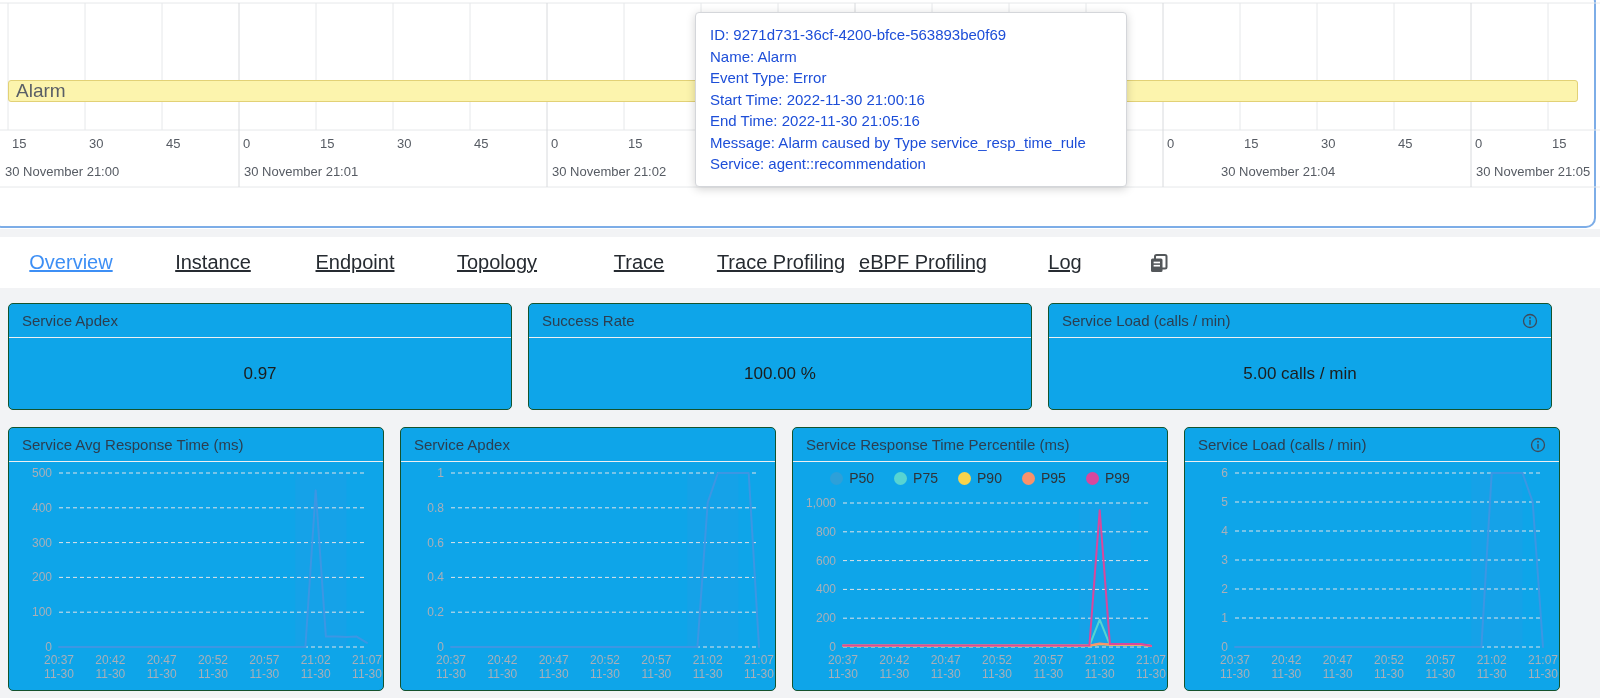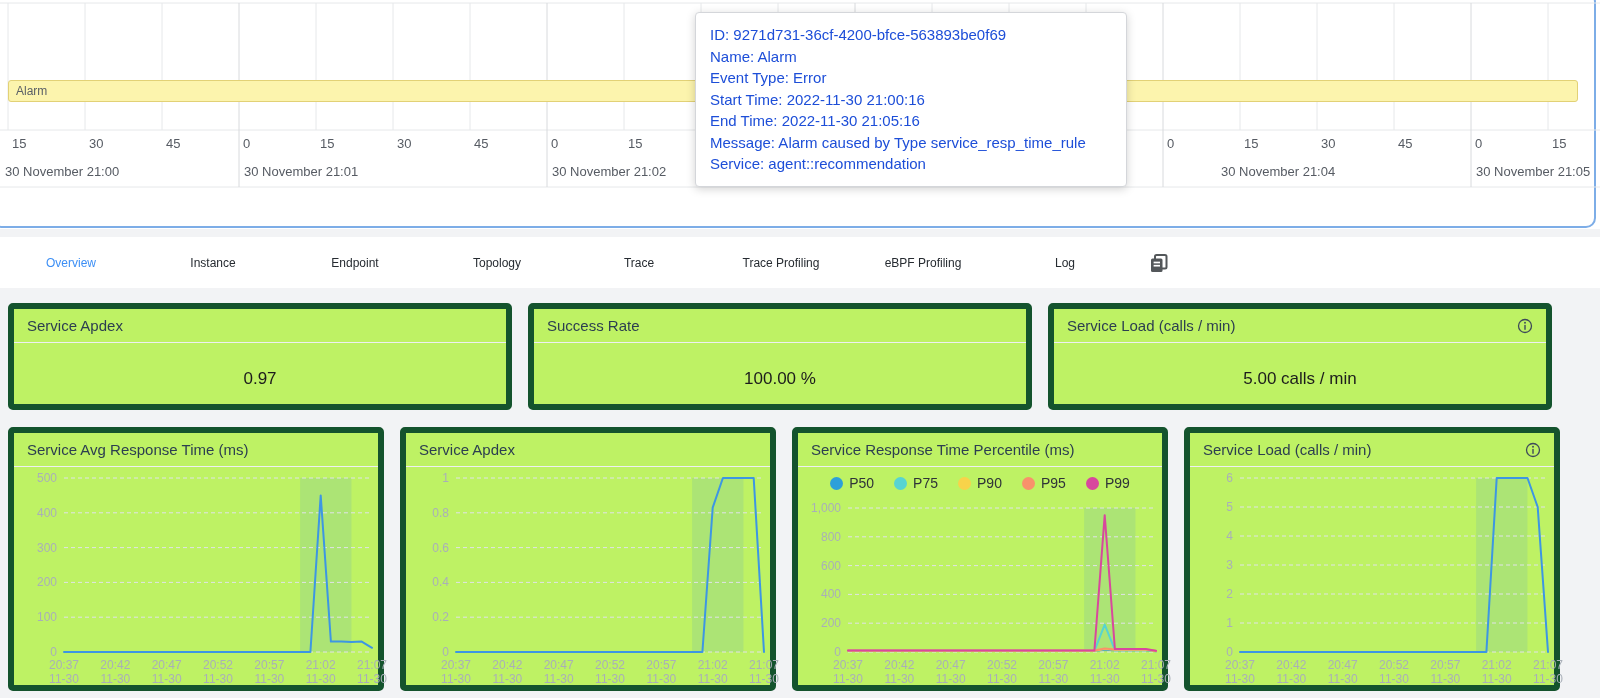--- a/index.html
+++ b/index.html
@@ -6,38 +6,38 @@
   .stage{position:relative;width:1600px;height:698px;overflow:hidden;
          font-family:"Liberation Sans",sans-serif;background:#fff;}
   
   .panel-border{position:absolute;left:-8px;top:-8px;width:1604px;height:236px;
     border:2px solid #7dade7;border-radius:10px;box-sizing:border-box;background:#fff;}
   .timeline{position:absolute;left:0;top:0;width:1600px;height:229px;}
   .timeline svg{position:absolute;left:0;top:0;}
   .alarm-band{position:absolute;left:8px;top:80px;width:1570px;height:22px;
     background:#fcf4ad;border:1px solid #e2d176;border-radius:3px;box-sizing:border-box;
     display:flex;align-items:center;}
-  .alarm-band span{margin-left:7px;font-size:12px;color:#5a5f66;}
+  .alarm-band span{margin-left:7px;font-size:19px;color:#5a5f66;}
   .tl-tick{position:absolute;top:136px;font-size:13px;color:#565b63;white-space:nowrap;}
   .tl-date{position:absolute;top:164px;font-size:13px;color:#565b63;white-space:nowrap;}
   .tooltip{position:absolute;left:695px;top:12px;width:432px;box-sizing:border-box;
     background:#fff;border:1px solid #d4d6da;border-radius:4px;padding:11px 14px;
     box-shadow:0 2px 10px rgba(0,0,0,.18);z-index:5;}
   .tooltip div{font-size:15px;line-height:21.5px;color:#1d4ed8;white-space:nowrap;}
   
   .lower{position:absolute;left:0;top:229px;width:1600px;height:469px;background:#f2f3f5;}
   .tabbar{position:absolute;left:0;top:8px;width:1600px;height:51px;background:#fff;
     display:flex;align-items:center;}
-  .tab{width:142px;text-align:center;font-size:12px;color:#262b31;cursor:pointer;}
+  .tab{width:142px;text-align:center;font-size:20px;color:#262b31;cursor:pointer;text-decoration:underline;}
   .tab.active{color:#3d8ff5;}
   .tab-icon{margin-left:12px;display:flex;align-items:center;cursor:pointer;}
   .row{position:absolute;left:8px;display:flex;gap:16px;}
   .row1{top:74px;}
   .row2{top:198px;}
-  .card{background:#bef264;border:6px solid #14532d;border-radius:5px;box-sizing:border-box;}
+  .card{background:#0ea5e9;border:1px solid #14532d;border-radius:5px;box-sizing:border-box;}
   .sumcard{width:504px;height:107px;}
   .chartcard{width:376px;height:264px;}
   .card-head{height:33px;display:flex;align-items:center;justify-content:space-between;
     padding:0 13px;border-bottom:1px solid #eef0f2;}
   .card-title{font-size:15px;color:#2c3e50;}
   .sum-body{height:72px;display:flex;align-items:center;justify-content:center;
     font-size:17px;color:#1c1c1c;}
   .chart-body{position:relative;height:229px;padding:1px 8px 0 8px;}
   .legend{display:flex;justify-content:center;align-items:center;gap:20px;height:30px;}
   .legend .li{display:flex;align-items:center;gap:6px;font-size:14px;color:#2f3338;}

